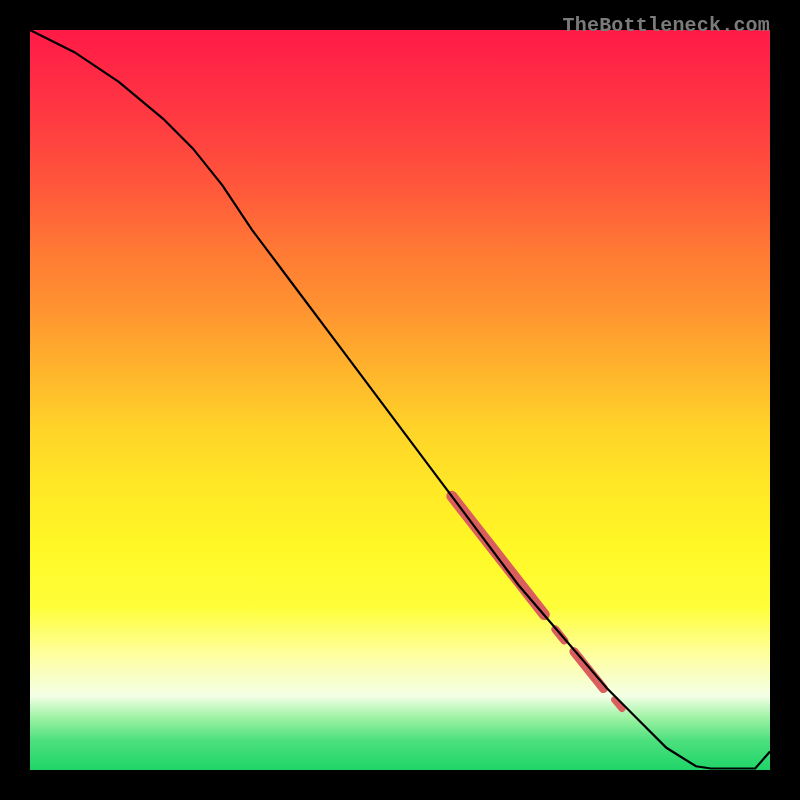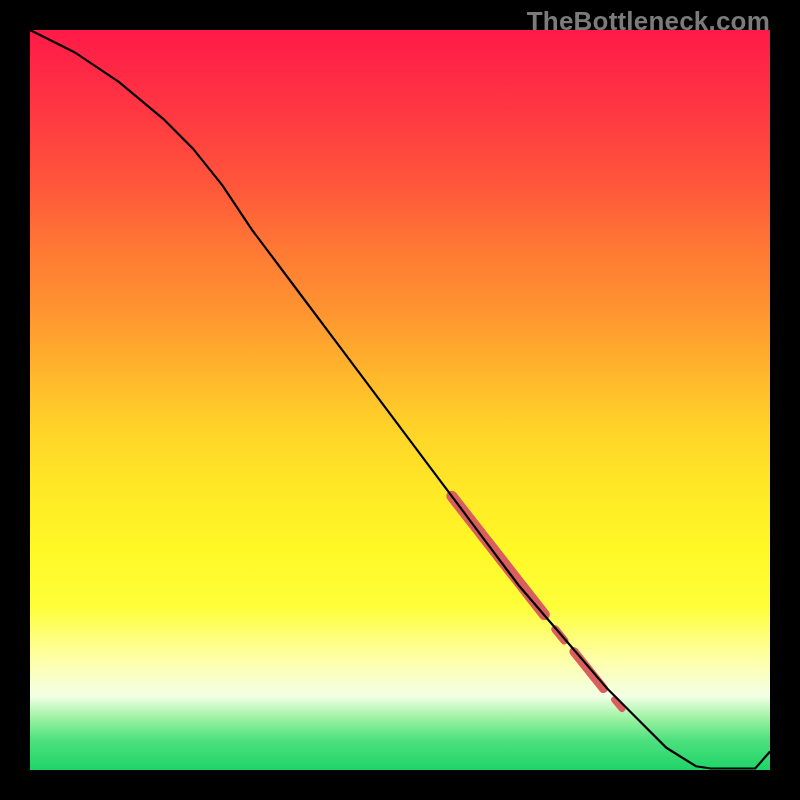--- a/index.html
+++ b/index.html
@@ -37,24 +37,24 @@
   .svg-layer {
     position: absolute;
     left: 30px;
     top: 30px;
     width: 740px;
     height: 740px;
     pointer-events: none;
   }
   .watermark {
     position: absolute;
-    top: 6px;
+    top: 14px;
     right: 30px;
-    font-family: Liberation Sans, sans-serif;
-    font-size: 26px;
+    font-family: Liberation Mono, monospace;
+    font-size: 20px;
     font-weight: 600;
     color: #7b7b7b;
     letter-spacing: 0.2px;
   }
 </style>
 </head>
 <body>
 
 <div class="frame">
   <div class="plot-area"></div>

